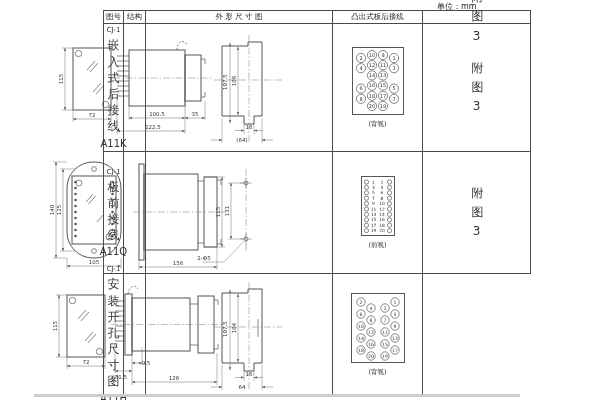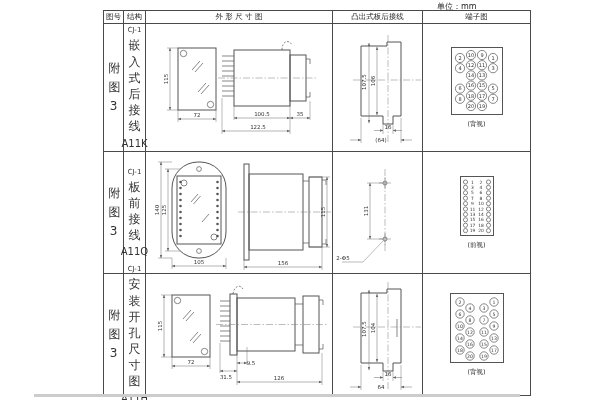--- a/index.html
+++ b/index.html
@@ -43,21 +43,20 @@
 <div class="page">
 
   <div class="unit">单位：mm</div>
 
   <div class="tbl">
 
     <div class="hc">图号</div>
     <div class="hc">结构</div>
     <div class="hc">外 形 尺 寸 图</div>
     <div class="hc">凸出式板后接线</div>
-    <div class="hc">端子图</div>
 
     <div class="cc">
       <div class="vchars2">附图3</div>
     </div>
     <div class="cc col">
       <div class="model">CJ-1</div>
       <div class="vchars">嵌入式后接线</div>
       <div class="code">A11K</div>
     </div>
     <div class="cc">

